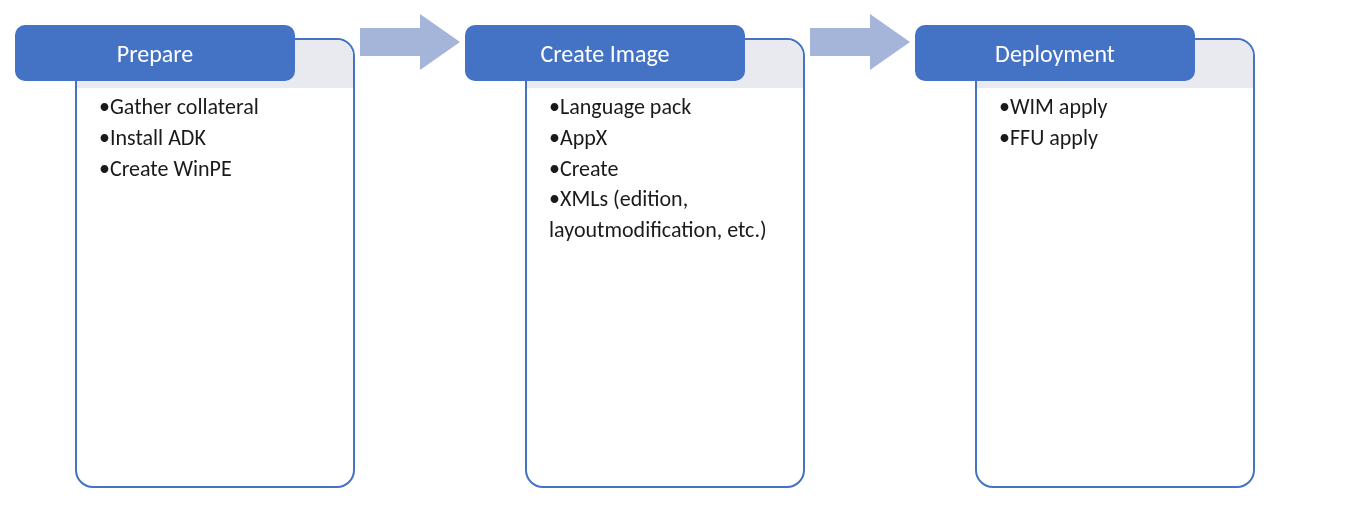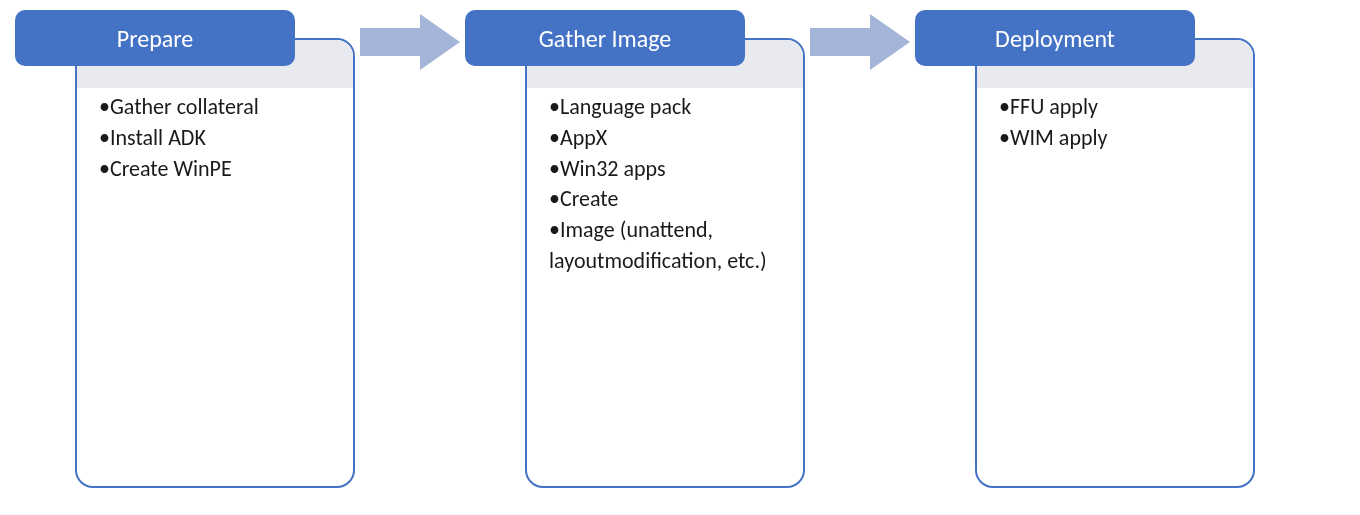--- a/index.html
+++ b/index.html
@@ -9,21 +9,21 @@
     width: 1360px;
     height: 515px;
     position: relative;
     overflow: hidden;
   }
   .stage {
     position: absolute;
   }
   .stage-header {
     position: absolute;
-    top: 0;
+    top: 15px;
     left: 0;
     width: 280px;
     height: 56px;
     background: #4472c4;
     color: #ffffff;
     border-radius: 10px;
     display: flex;
     align-items: center;
     justify-content: center;
     font-size: 24px;
@@ -83,38 +83,37 @@
 <div class="arrow" style="left:360px;">
   <svg width="100" height="56" viewBox="0 0 100 56">
     <polygon points="0,14 60,14 60,0 100,28 60,56 60,42 0,42" fill="#a5b4d9"></polygon>
   </svg>
 </div>
 
 <div class="stage" style="left:465px; top:10px;">
   <div class="stage-body">
     <span class="bullet-line">•<span>Language pack</span></span>
     <span class="bullet-line">•<span>AppX</span></span>
-    <span class="bullet-line">•<span>Win32 apps</span></span>
     <span class="bullet-line">•<span>Create</span></span>
-    <span class="bullet-line">•<span>Image (unattend, layoutmodification, etc.)</span></span>
+    <span class="bullet-line">•<span>XMLs (edition, layoutmodification, etc.)</span></span>
   </div>
   <div class="stage-overlay"></div>
   <div class="stage-header">
-    <span>Gather Image</span>
+    <span>Create Image</span>
   </div>
 </div>
 
 <div class="arrow" style="left:810px;">
   <svg width="100" height="56" viewBox="0 0 100 56">
     <polygon points="0,14 60,14 60,0 100,28 60,56 60,42 0,42" fill="#a5b4d9"></polygon>
   </svg>
 </div>
 
 <div class="stage" style="left:915px; top:10px;">
   <div class="stage-body">
+    <span class="bullet-line">•<span>WIM apply</span></span>
     <span class="bullet-line">•<span>FFU apply</span></span>
-    <span class="bullet-line">•<span>WIM apply</span></span>
   </div>
   <div class="stage-overlay"></div>
   <div class="stage-header">
     <span>Deployment</span>
   </div>
 </div>
 
 </body></html>

